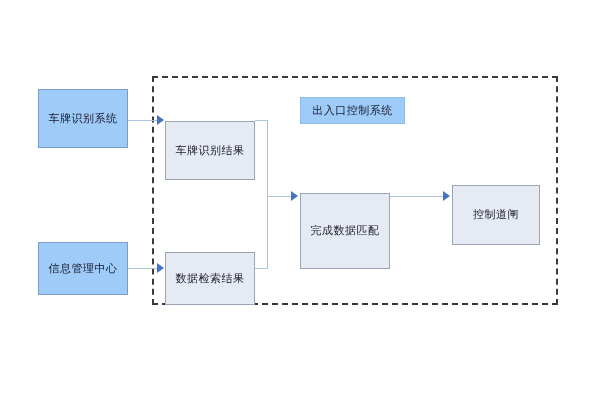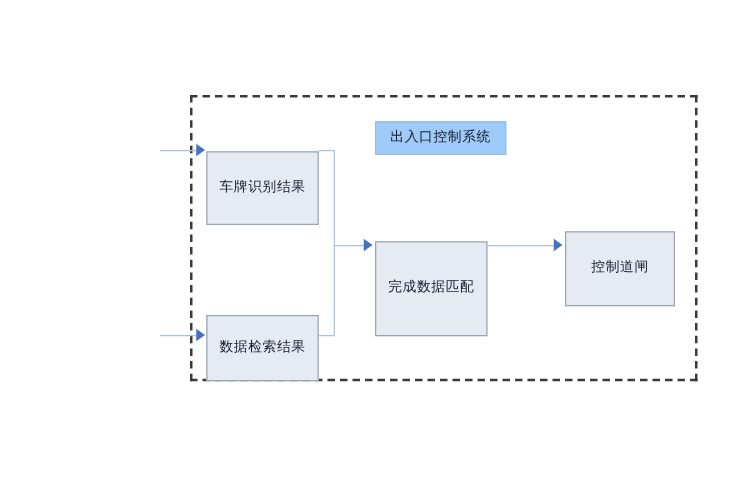--- a/index.html
+++ b/index.html
@@ -74,21 +74,23 @@
 </style>
 </head>
 <body>
 
 <div id="canvas">
 
   <div class="group-box" style="left:152px; top:76px; width:406px; height:229px;"></div>
 
   <div class="node tag" style="left:300px; top:97px; width:105px; height:27px;">出入口控制系统</div>
 
+  <div class="node blue" style="left:38px; top:89px; width:90px; height:59px;">车牌识别系统</div>
 
+  <div class="node blue" style="left:38px; top:242px; width:90px; height:53px;">信息管理中心</div>
 
   <div class="node grey" style="left:165px; top:94px; width:90px; height:59px;">车牌识别结果</div>
 
   <div class="node grey" style="left:165px; top:225px; width:90px; height:53px;">数据检索结果</div>
 
   <div class="node grey" style="left:300px; top:166px; width:90px; height:76px;">完成数据匹配</div>
 
   <div class="node grey" style="left:452px; top:158px; width:88px; height:60px;">控制道闸</div>
 
   <div class="conn-h" style="left:128px; top:120px; width:31px;"></div>

